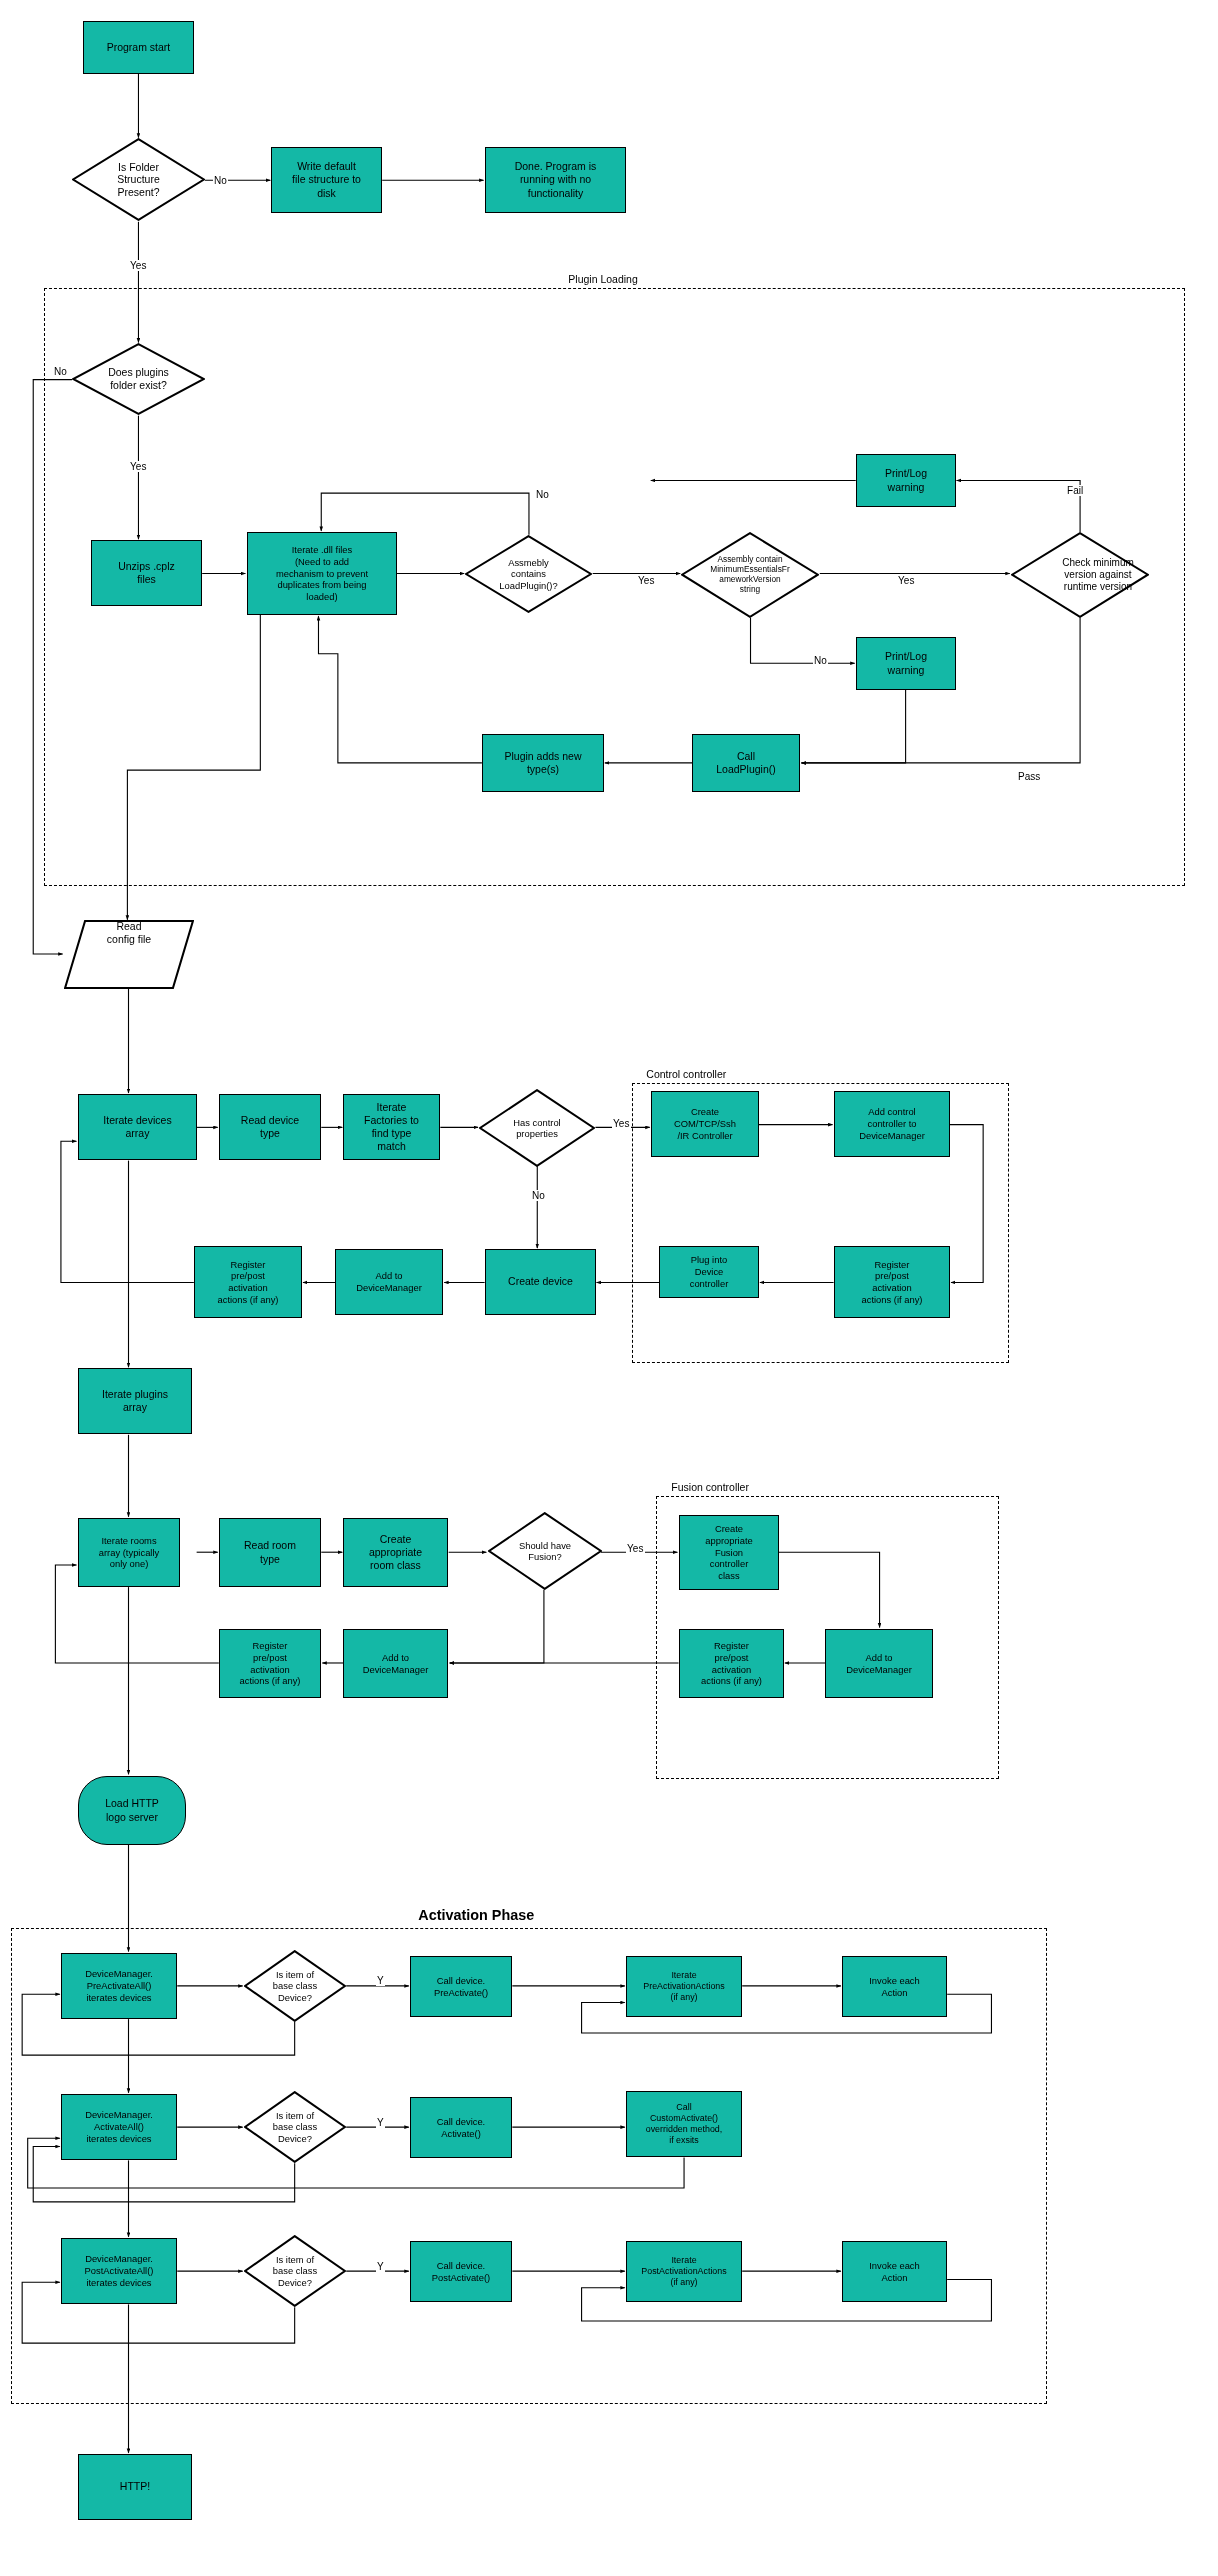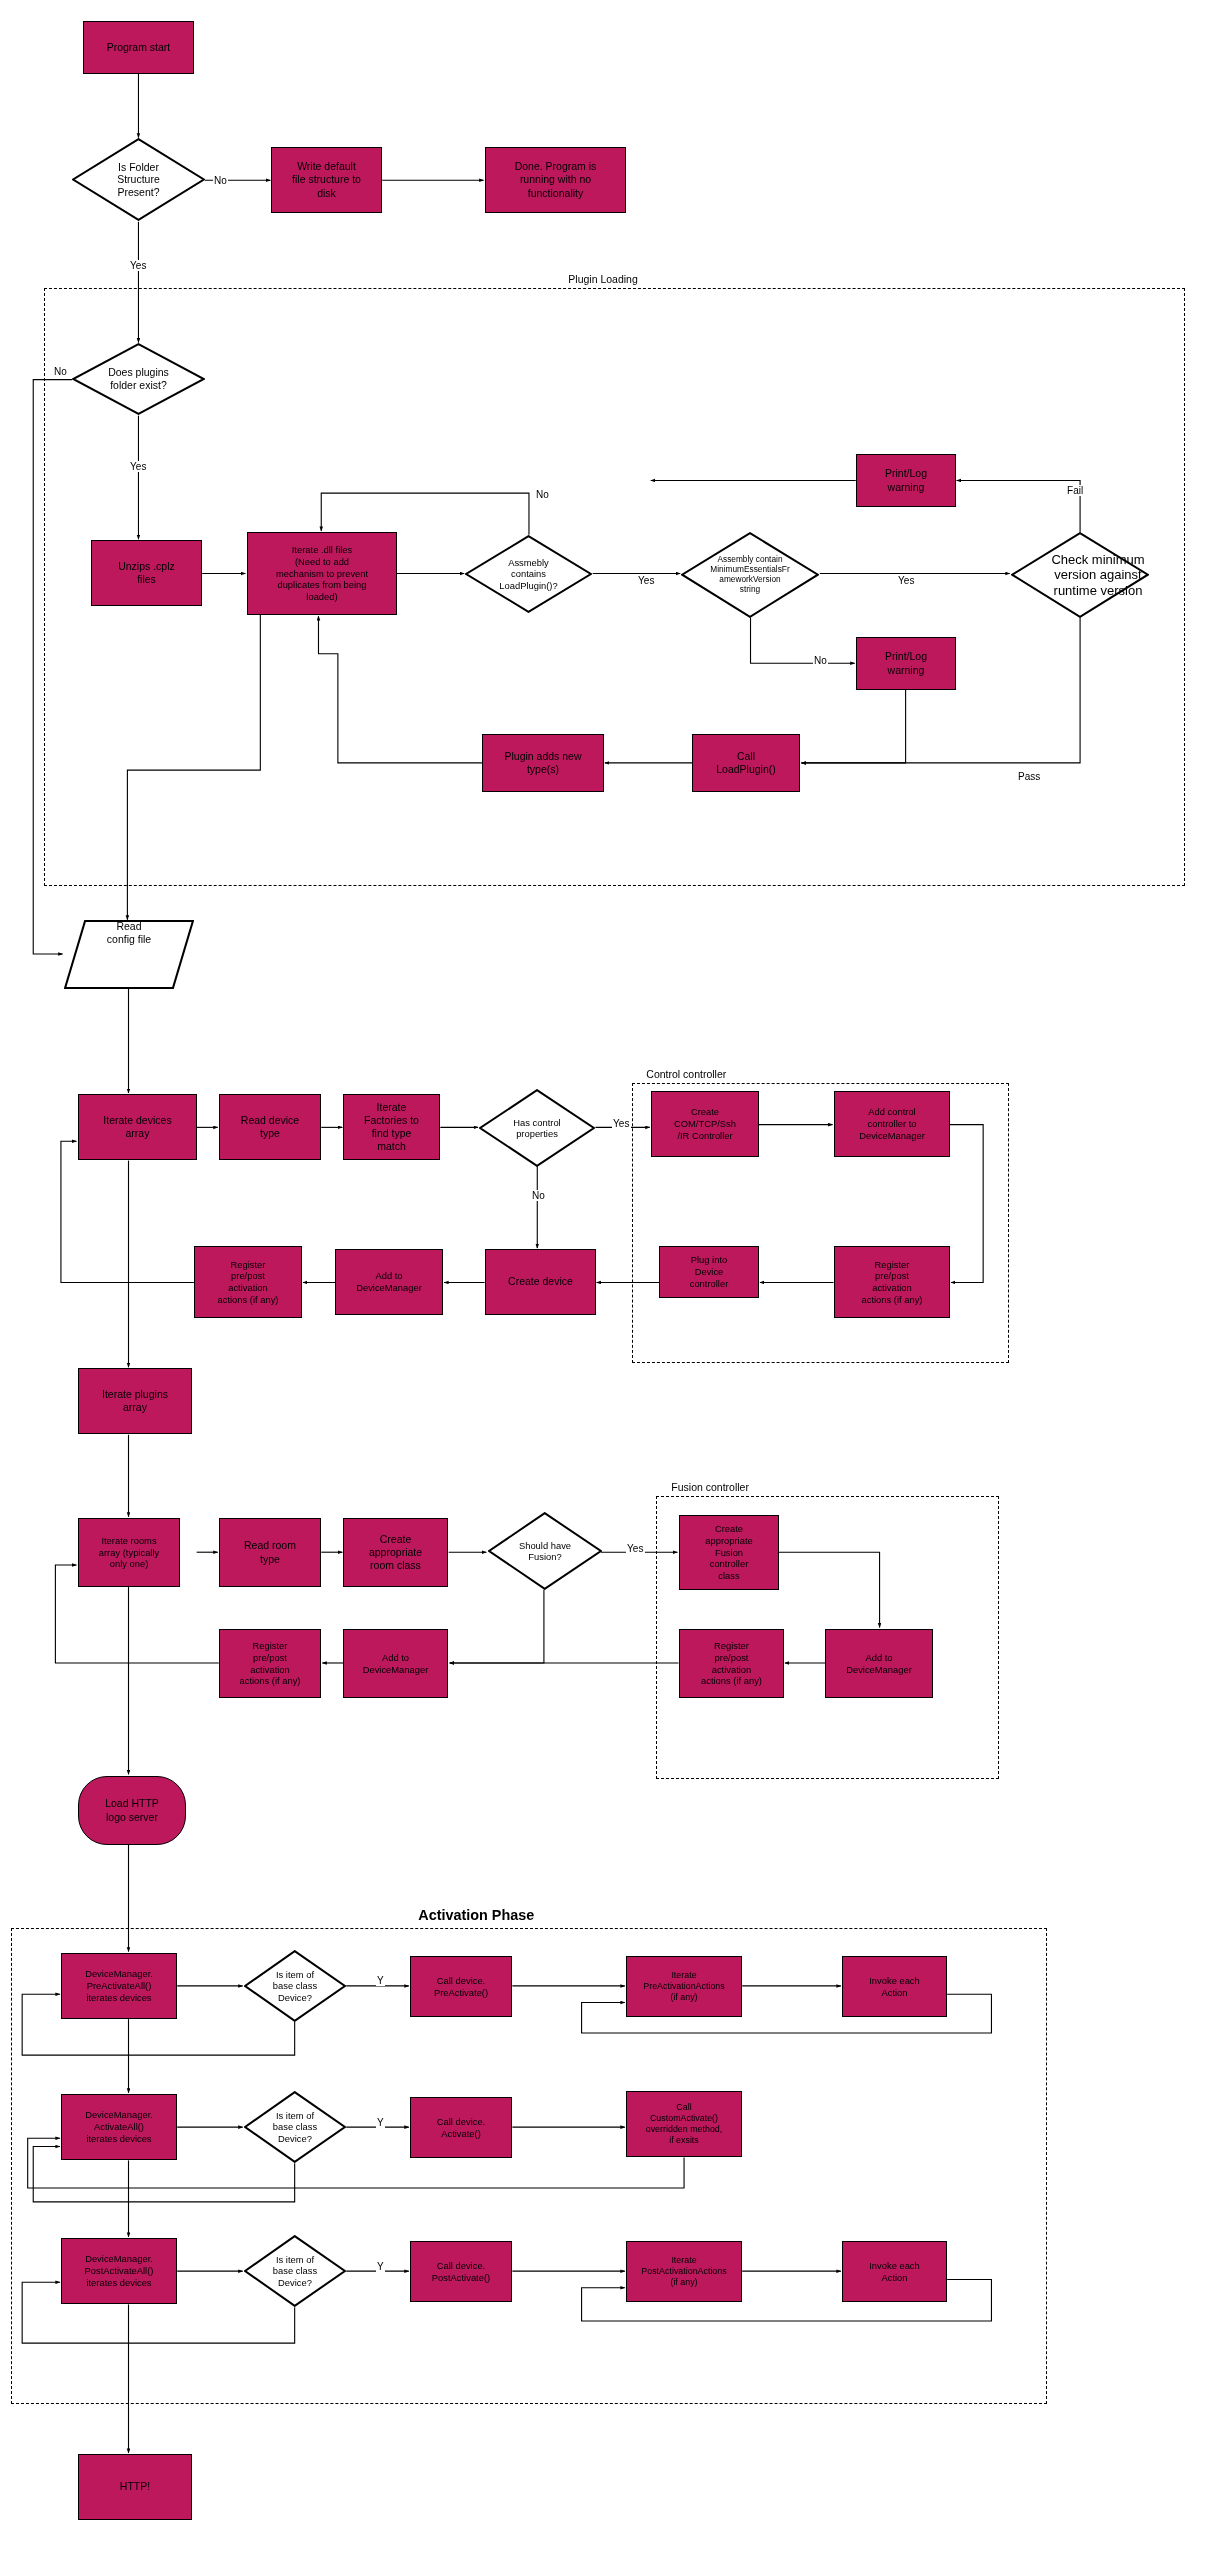--- a/index.html
+++ b/index.html
@@ -22,21 +22,21 @@
     left: 0;
     top: 0;
     width: 1218px;
     height: 2576px;
     pointer-events: none;
   }
   .node {
     position: absolute;
     box-sizing: border-box;
     border: 1.1px solid #000000;
-    background: #be185d;
+    background: #14b8a6;
     display: flex;
     align-items: center;
     justify-content: center;
     text-align: center;
     color: #000000;
     font-size: 10.5px;
     line-height: 1.25;
     padding: 2.2px 3.3px;
   }
   .node span {
@@ -335,21 +335,21 @@
     <span style="font-size:8.3px;">Assembly contain
 MinimumEssentialsFr
 ameworkVersion
 string</span>
   </div>
 
   <div class="diamond" style="left:1011px;top:532px;width:138px;height:86px;">
     <svg class="dshape" viewBox="0 0 250 155" preserveAspectRatio="none">
         <polygon points="125,2 248,77 125,153 2,77" fill="#fff" stroke="#000" stroke-width="2" vector-effect="non-scaling-stroke"></polygon>
       </svg>
-    <span style="font-size:13px;margin-left:36px;">Check minimum
+    <span style="font-size:10px;margin-left:36px;">Check minimum
 version against
 runtime version</span>
   </div>
 
   <div class="node" style="left:856px;top:454px;width:100px;height:53px;">
       <span>Print/Log
 warning</span>
     </div>
 
   <div class="node" style="left:856px;top:637px;width:100px;height:53px;">

